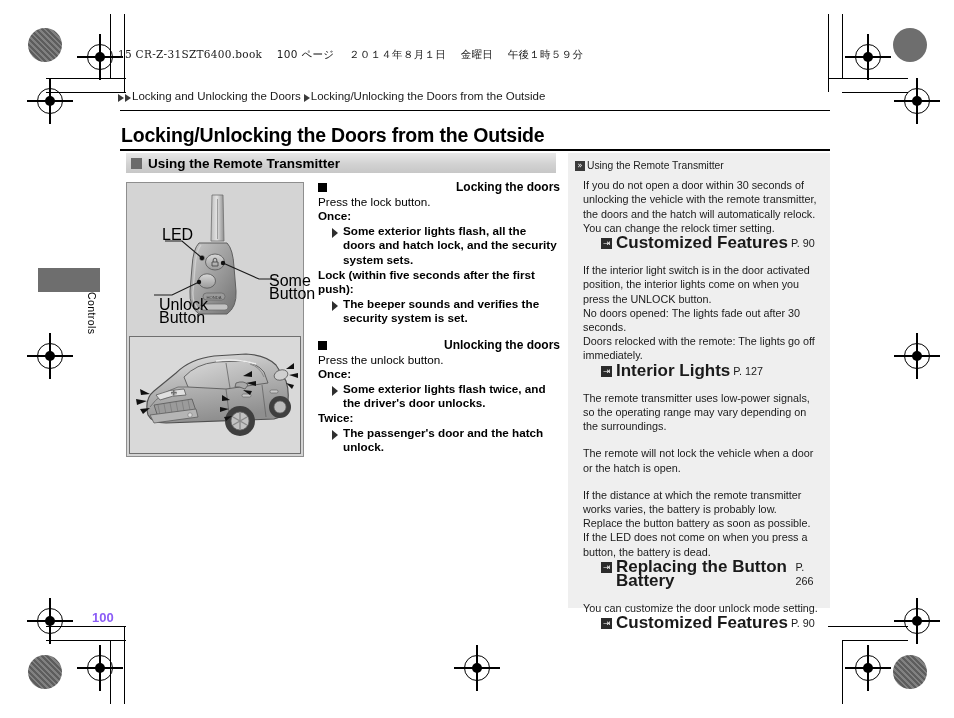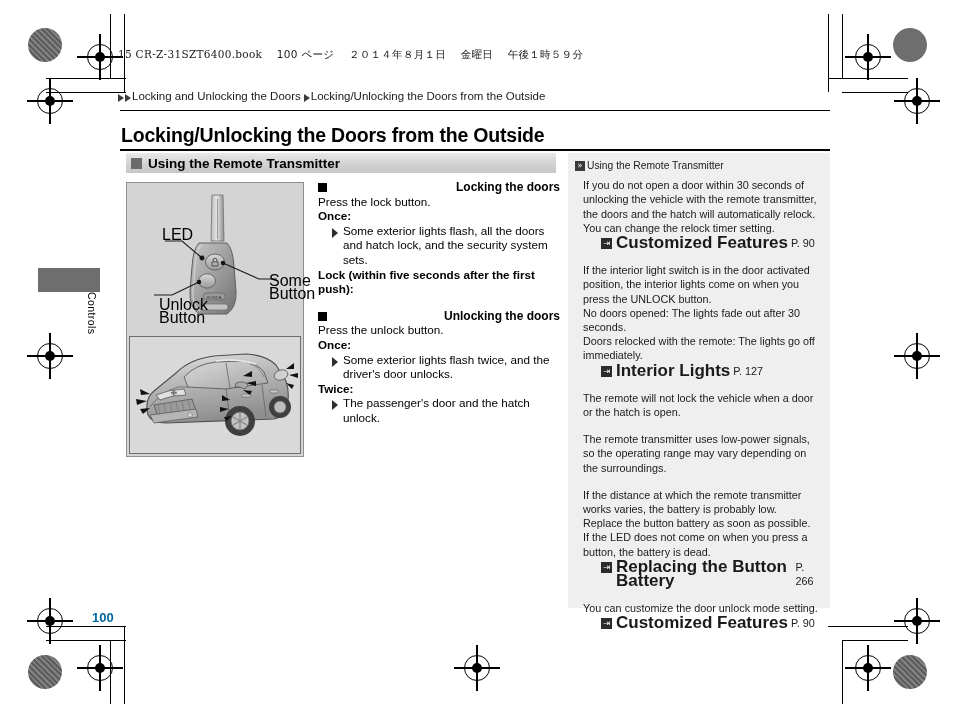--- a/index.html
+++ b/index.html
@@ -169,20 +169,21 @@
     width: 9px; height: 9px;
     background: #000;
     margin: 3px 5px 0 0;
     flex: none;
   }
   .instr p { margin: 0; }
   .instr .b { font-weight: bold; }
   .instr .item {
     display: flex;
     margin-left: 14px;
+    font-weight: bold;
   }
   .instr .item .tri2 {
     width: 0; height: 0;
     border-left: 6.5px solid #2e2e2e;
     border-top: 5px solid transparent;
     border-bottom: 5px solid transparent;
     margin: 4px 5px 0 0;
     flex: none;
   }
   .instr .gap { height: 12px; }
@@ -251,21 +252,21 @@
     color: #000;
     writing-mode: vertical-rl;
     text-orientation: mixed;
     letter-spacing: 0.4px;
   }
   .page-num {
     position: absolute;
     left: 92px; top: 610px;
     font-size: 13px;
     font-weight: bold;
-    color: #0369a1;
+    color: #8b5cf6;
   }
 </style>
 </head>
 <body>
 
 <div class="mark cropline" style="left:46px; top:78px; width:80px; height:1.4px;"></div>
 <div class="mark cropline" style="left:46px; top:92px; width:80px; height:1.4px;"></div>
 <div class="mark cropline" style="left:110px; top:14px; width:1.4px; height:64px;"></div>
 <div class="mark cropline" style="left:124px; top:14px; width:1.4px; height:78px;"></div>
 
@@ -506,20 +507,24 @@
     <span class="sq"></span>
     <span>Locking the doors</span>
   </h3>
   <p>Press the lock button.</p>
   <p class="b">Once:</p>
   <div class="item">
     <span class="tri2"></span>
     <span>Some exterior lights flash, all the doors and hatch lock, and the security system sets.</span>
   </div>
   <p class="b">Lock (within five seconds after the first push):</p>
+  <div class="item">
+    <span class="tri2"></span>
+    <span>The beeper sounds and verifies the security system is set.</span>
+  </div>
 
   <div class="gap"></div>
 
   <h3>
     <span class="sq"></span>
     <span>Unlocking the doors</span>
   </h3>
   <p>Press the unlock button.</p>
   <p class="b">Once:</p>
   <div class="item">
@@ -553,25 +558,25 @@
 No doors opened: The lights fade out after 30 seconds.
 Doors relocked with the remote: The lights go off immediately.</div>
     <div class="xref">
       <span class="ic">⇥</span>
       <span class="nm">Interior Lights</span>
       <span class="pg">P. 127</span>
     </div>
   </div>
 
   <div class="blk">
+    <div>The remote transmitter uses low-power signals, so the operating range may vary depending on the surroundings.</div>
+  </div>
+
+  <div class="blk">
     <div>The remote will not lock the vehicle when a door or the hatch is open.</div>
-  </div>
-
-  <div class="blk">
-    <div>The remote transmitter uses low-power signals, so the operating range may vary depending on the surroundings.</div>
   </div>
 
   <div class="blk">
     <div style="white-space:pre-line;">If the distance at which the remote transmitter works varies, the battery is probably low. Replace the button battery as soon as possible.
 If the LED does not come on when you press a button, the battery is dead.</div>
     <div class="xref">
       <span class="ic">⇥</span>
       <span class="nm">Replacing the Button Battery</span>
       <span class="pg">P. 266</span>
     </div>

